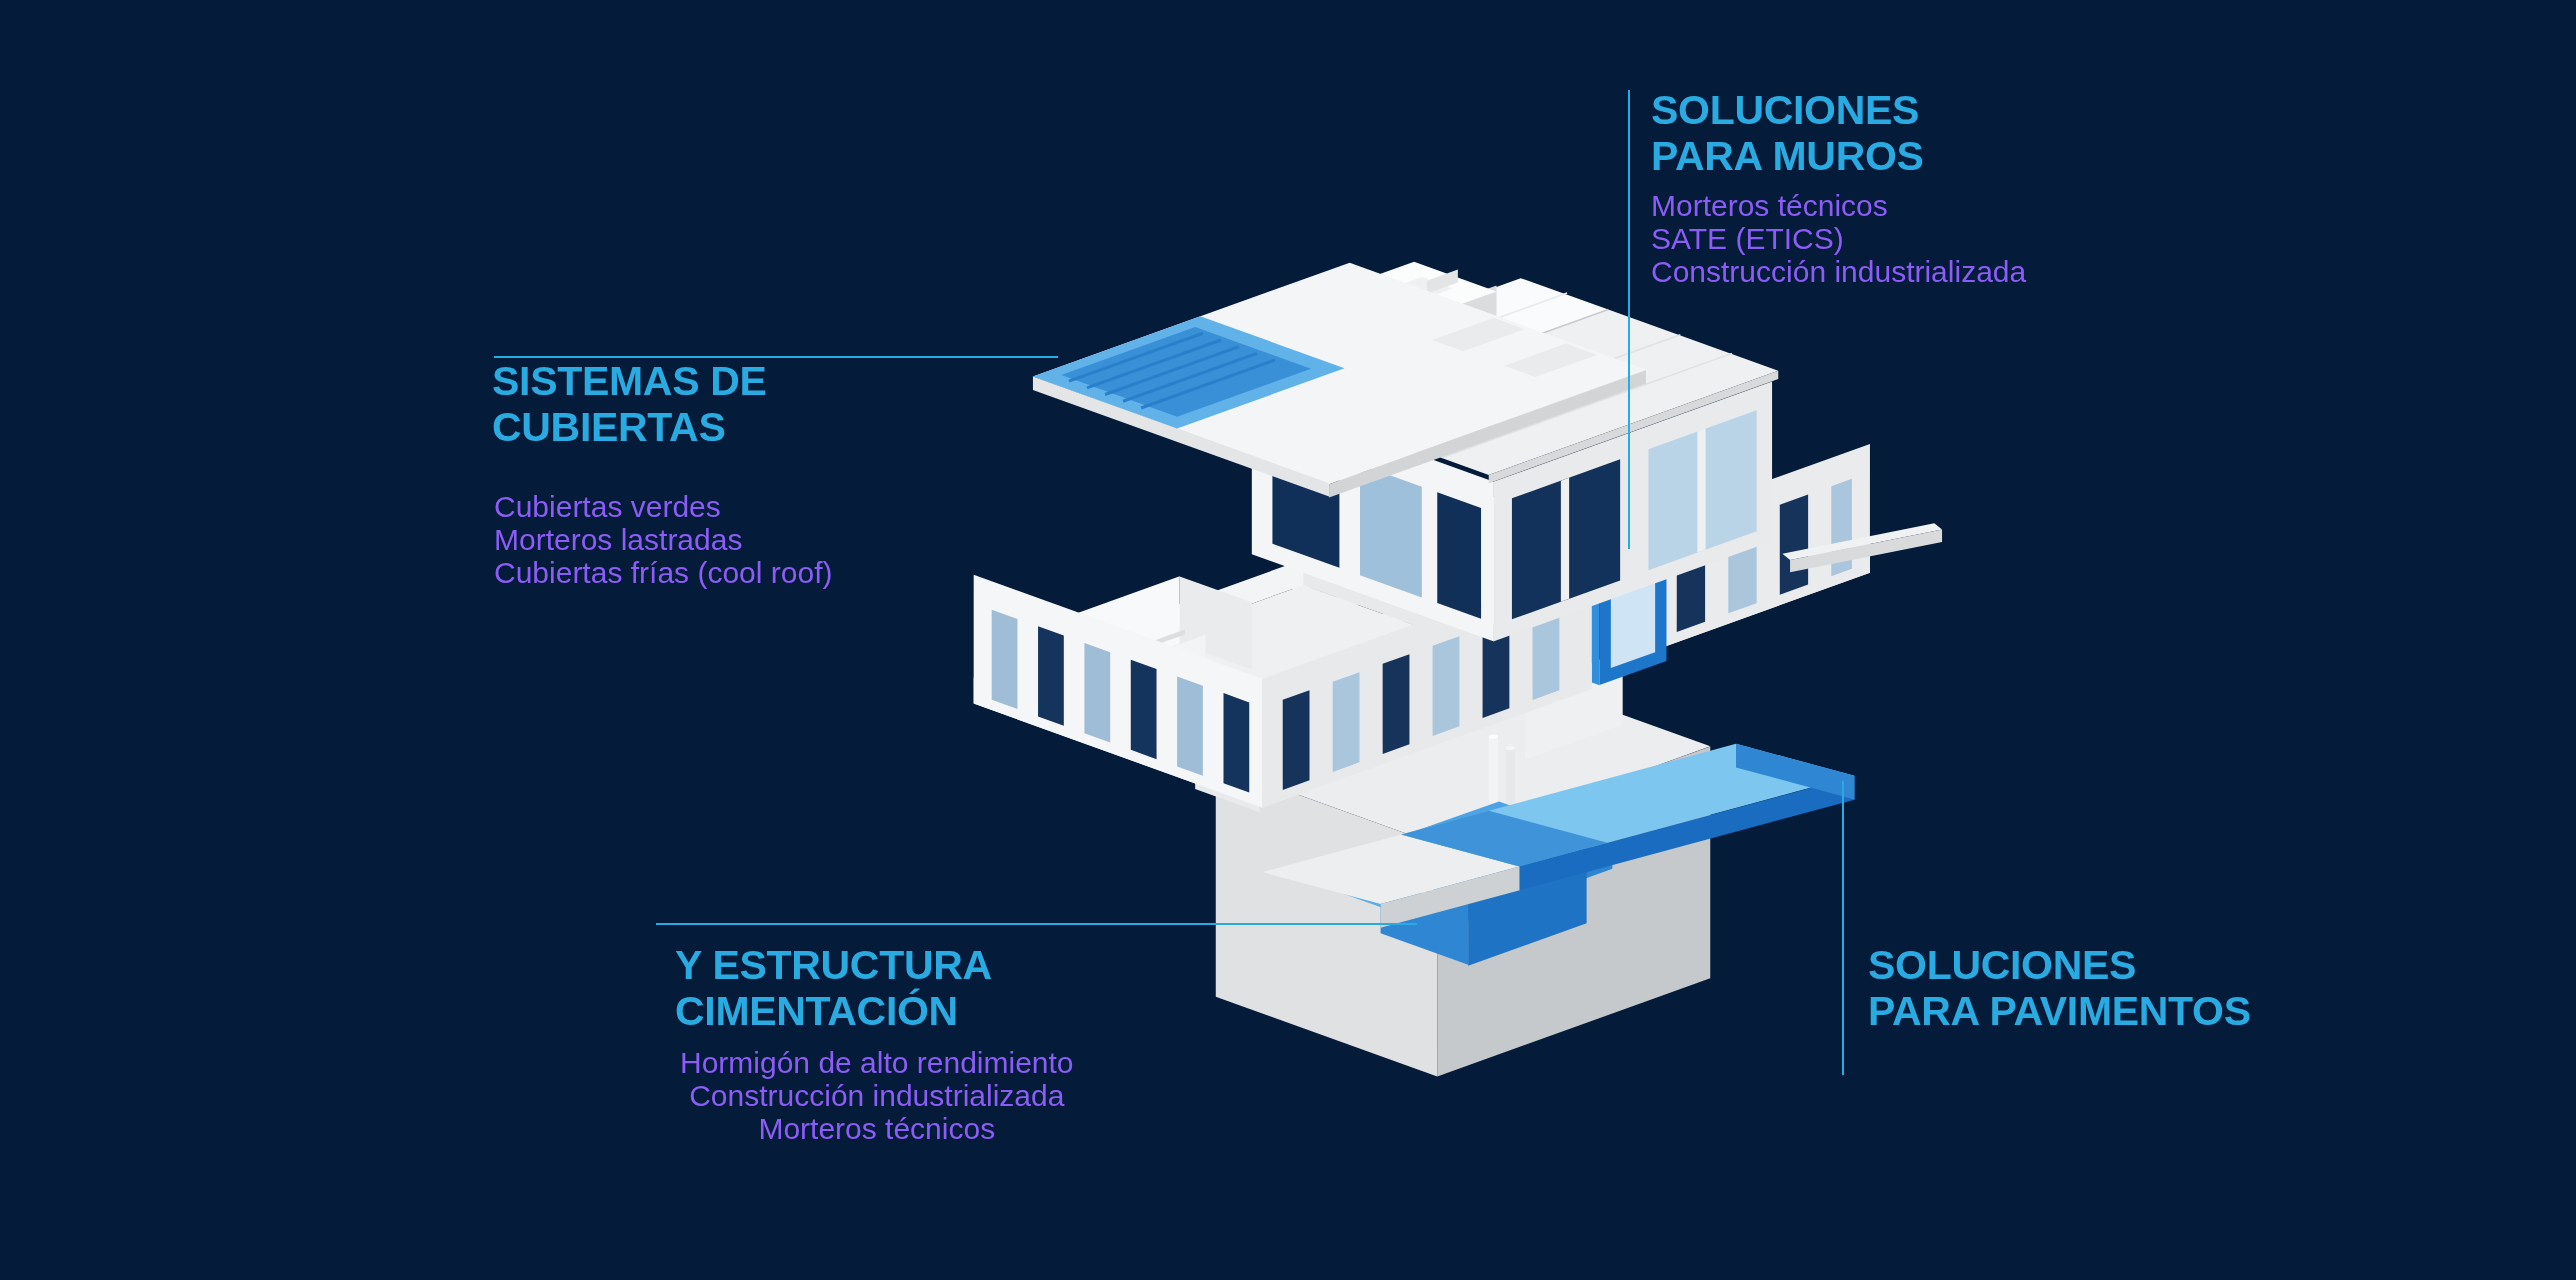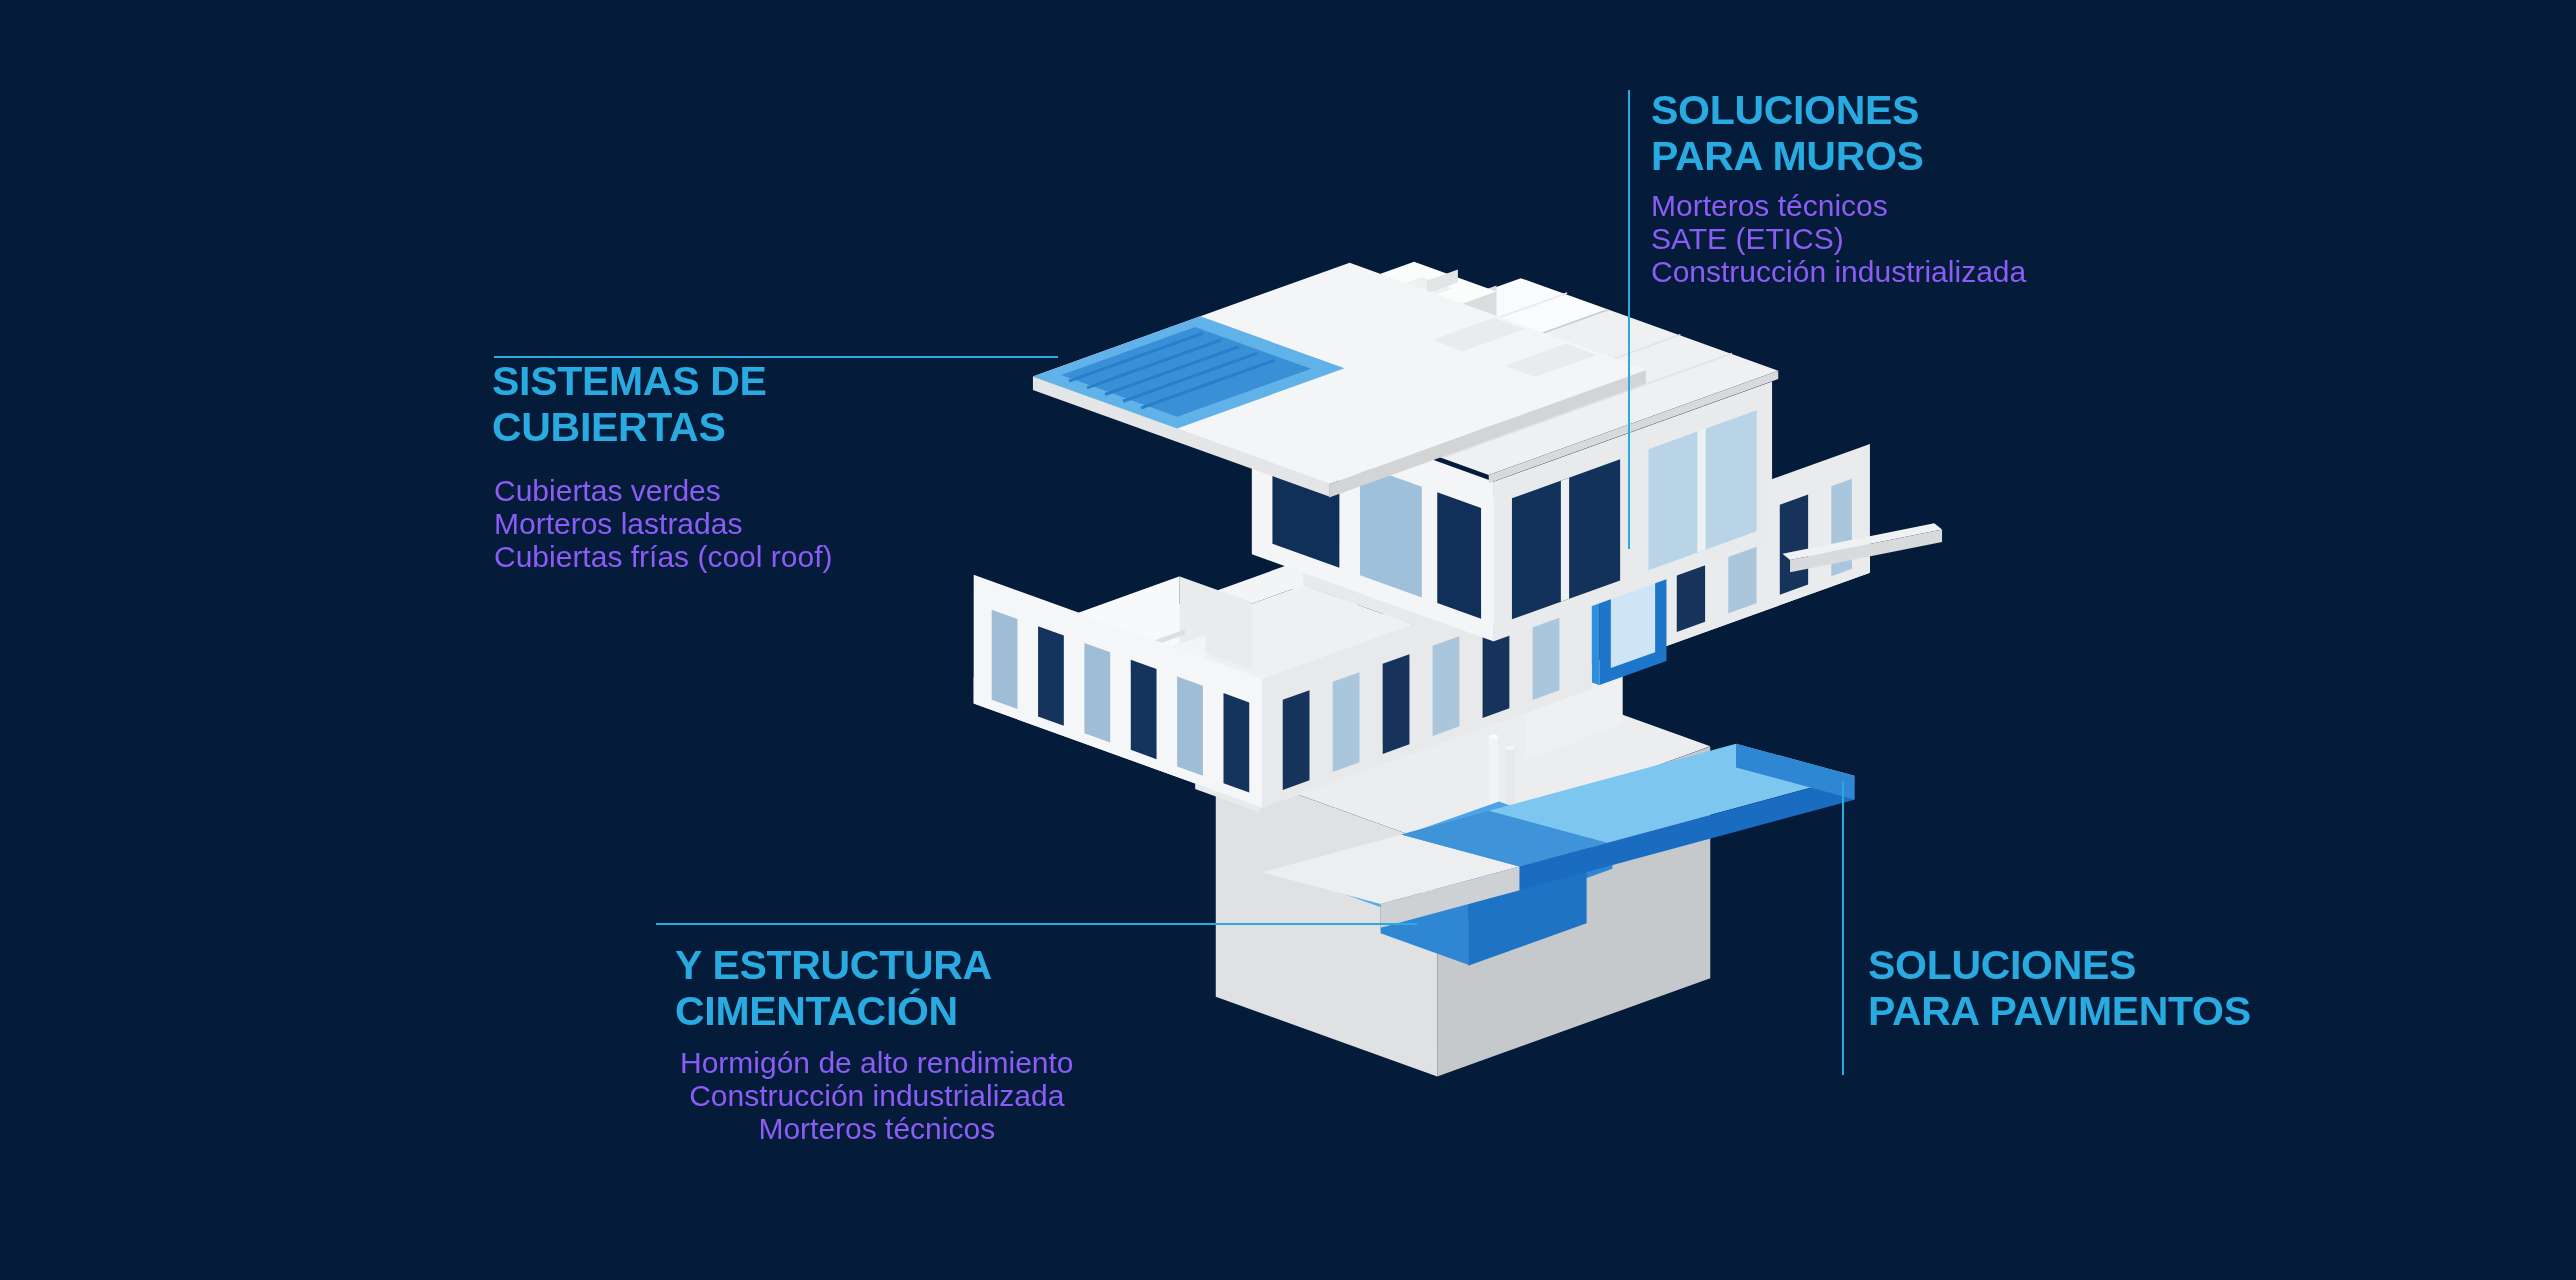--- a/index.html
+++ b/index.html
@@ -250,21 +250,21 @@
   <div class="connector v" style="left:1628px;top:90px;height:459px;"></div>
   <div class="connector h" style="left:656px;top:923px;width:761px;"></div>
   <div class="connector v" style="left:1842px;top:781px;height:294px;"></div>
 
   <div class="callout" style="left:492px;top:358px;">
     <h2>
       <span>SISTEMAS DE</span>
       <span>CUBIERTAS</span>
     </h2>
   </div>
-  <div class="items-block" style="left:494px;top:474px;">
+  <div class="items-block" style="left:494px;top:490px;">
     <div>Cubiertas verdes</div>
     <div>Morteros lastradas</div>
     <div>Cubiertas frías (cool roof)</div>
   </div>
 
   <div class="callout" style="left:1651px;top:87px;">
     <h2>
       <span>SOLUCIONES</span>
       <span>PARA MUROS</span>
     </h2>

